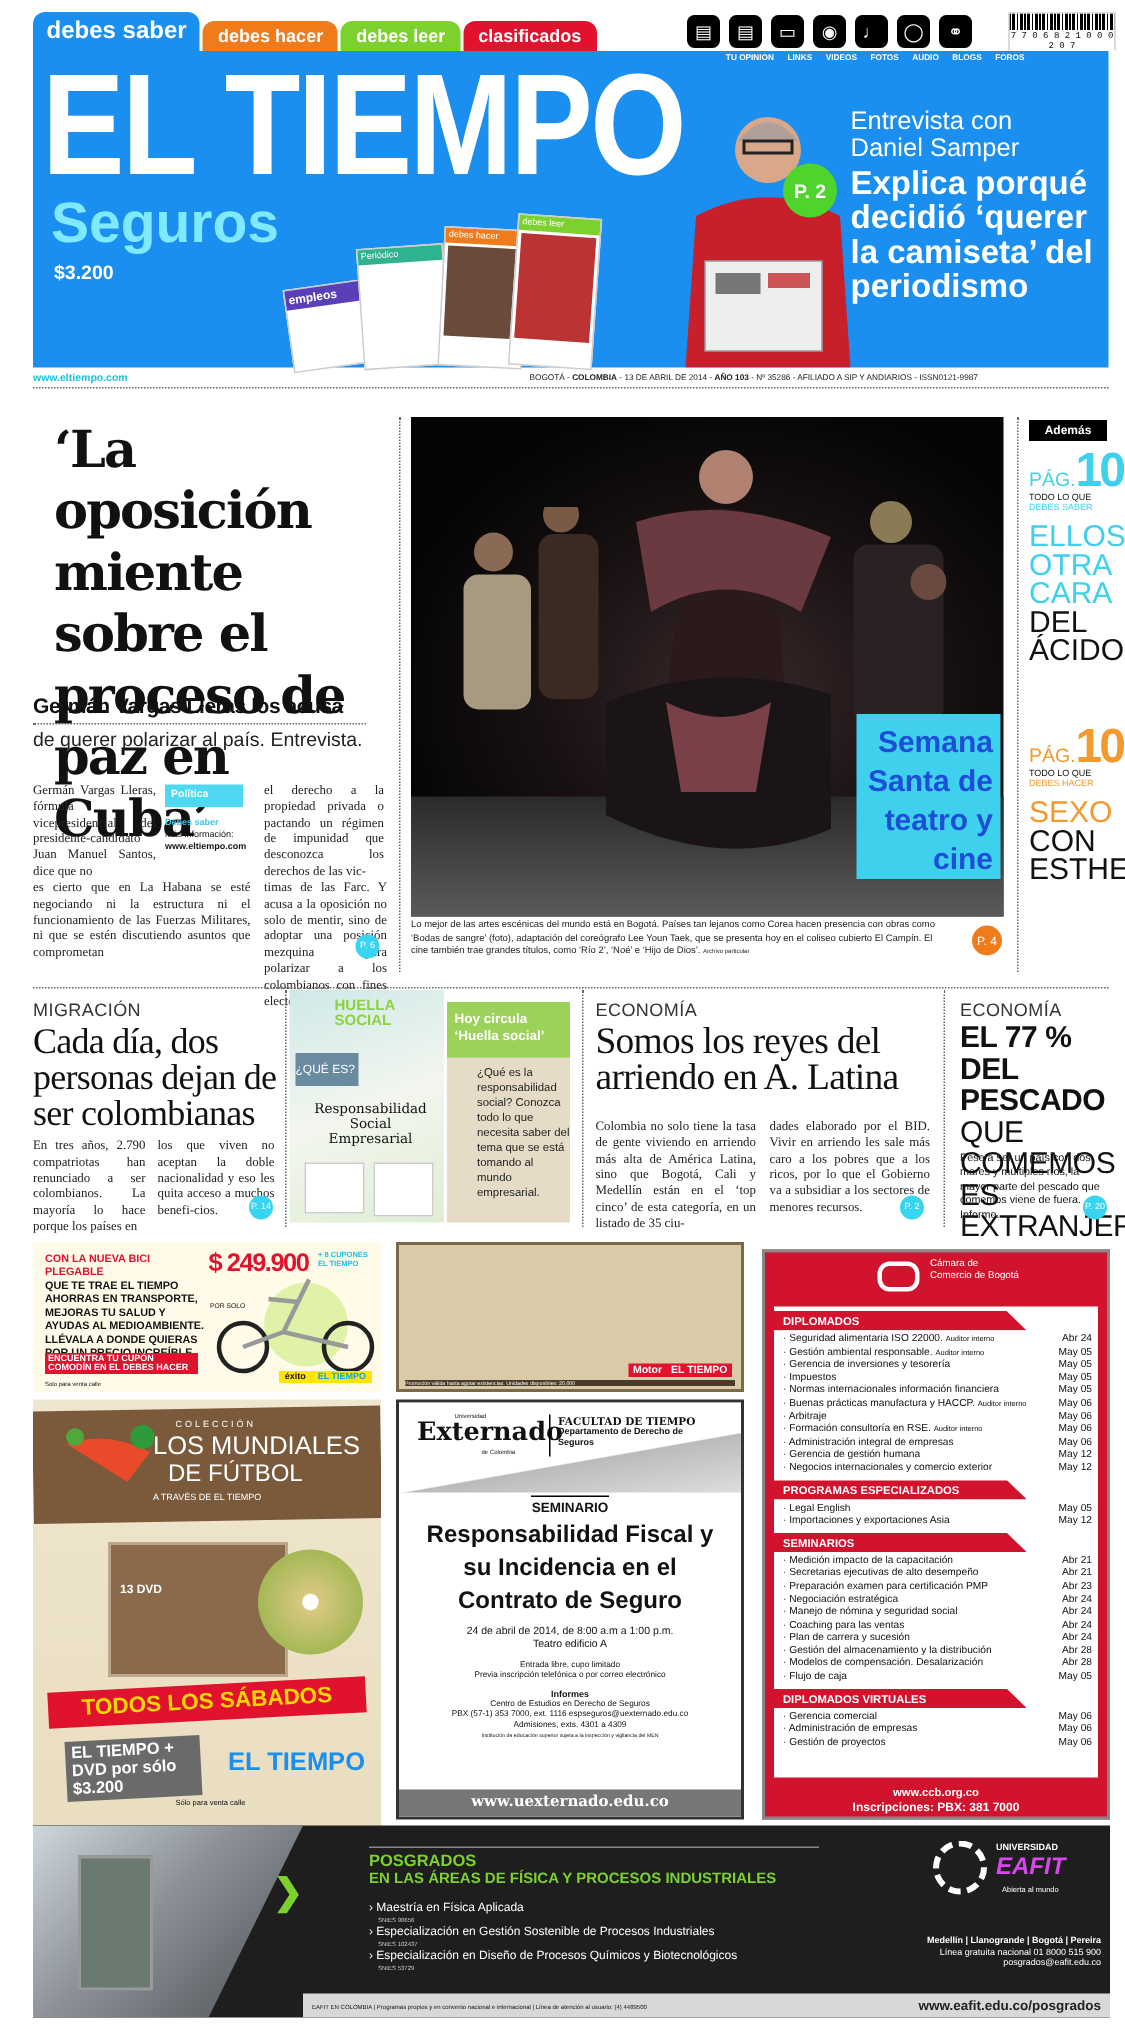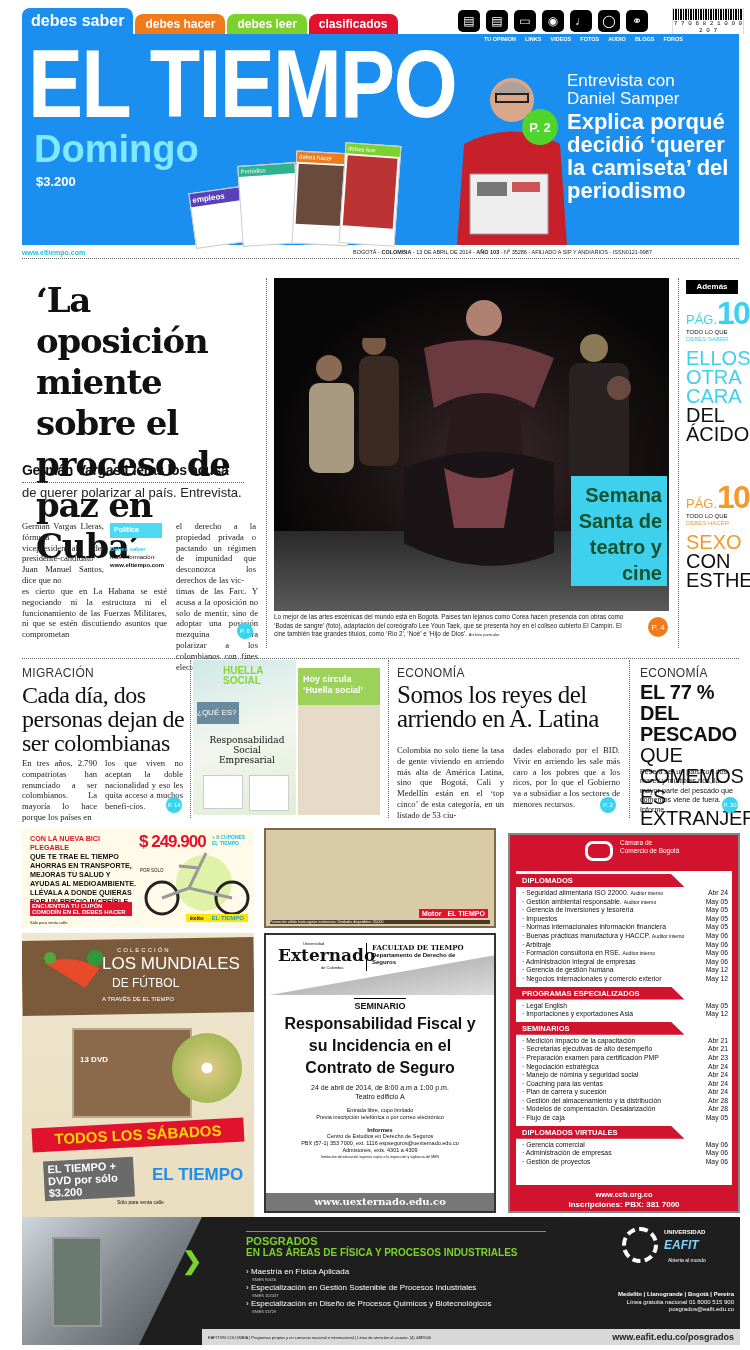--- a/index.html
+++ b/index.html
@@ -34,21 +34,21 @@
 .lead-sub1{left:22px;top:462px;font-size:14px;font-weight:bold;letter-spacing:-.3px}
 .lead-sub2{left:22px;top:485px;font-size:13px;color:#222}
 .body-serif{font-family:"Liberation Serif",serif;font-size:8.6px;line-height:10.8px;text-align:justify;color:#222}
 .pol{left:110px;top:523px;width:52px;height:15px;background:#4fd8f2;color:#fff;font-size:7px;font-weight:bold;padding:3px 4px}
 .polinfo{left:110px;top:545px;font-size:6px;line-height:8px}
 .circbadge{width:16px;height:16px;border-radius:50%;background:#38d4f0;color:#fff;font-size:6px;display:flex;align-items:center;justify-content:center}
 
 .photo{left:274px;top:278px;width:395px;height:333px;background:radial-gradient(ellipse at 55% 55%,#3a2a2c 0%,#1a1213 40%,#050505 75%)}
 .floor{position:absolute;left:0;right:0;bottom:0;height:80px;background:linear-gradient(#2a2a2a,#5a5a5a)}
 .dancer{position:absolute;left:130px;top:10px;width:150px;height:320px}
-.semana{position:absolute;right:2px;top:198px;width:96px;height:110px;background:#3ed0ec;color:#14532d;font-weight:bold;font-size:20px;line-height:26px;text-align:right;padding:6px 5px}
+.semana{position:absolute;right:2px;top:198px;width:96px;height:110px;background:#3ed0ec;color:#1d4ed8;font-weight:bold;font-size:20px;line-height:26px;text-align:right;padding:6px 5px}
 .caption{left:274px;top:613px;width:355px;font-size:6.3px;line-height:8.7px;color:#222}
 .p4{left:648px;top:617px;width:20px;height:20px;border-radius:50%;background:#f07b1b;color:#fff;font-size:8px;display:flex;align-items:center;justify-content:center}
 
 .ademas{left:686px;top:280px;width:52px;height:14px;background:#000;color:#fff;font-size:8px;font-weight:bold;text-align:center;line-height:14px}
 .pag{font-size:13px;line-height:18px}
 .pag b{font-size:32px;font-weight:bold;letter-spacing:-2px}
 .todo{font-size:6px;line-height:7px}
 .side-h{font-size:20px;line-height:19px}
 
 .sec-label{font-size:12px;color:#333;letter-spacing:.3px}
@@ -100,21 +100,21 @@
   <div class="iconlabels">
     <span>TU OPINION</span>
     <span>LINKS</span>
     <span>VIDEOS</span>
     <span>FOTOS</span>
     <span>AUDIO</span>
     <span>BLOGS</span>
     <span>FOROS</span>
   </div>
   <div class="logo">EL TIEMPO</div>
-  <div class="domingo">Domingo</div>
+  <div class="domingo">Seguros</div>
   <div class="price">$3.200</div>
   <div class="mags">
     <div class="mag" style="left:0;top:45px;width:60px;height:56px;transform:rotate(-8deg)">
         <div style="background:#5a3fb8;color:#fff;font-size:8px;font-weight:bold;padding:2px">empleos</div>
       </div>
     <div class="mag" style="left:48px;top:20px;width:58px;height:81px;transform:rotate(-4deg)">
         <div style="background:#2fb28f;color:#fff;font-size:6px;padding:2px">Periódico</div>
       </div>
     <div class="mag" style="left:102px;top:8px;width:56px;height:93px;transform:rotate(3deg)">
         <div style="background:#f07b1b;color:#fff;font-size:6px;padding:2px">debes hacer</div>
@@ -216,26 +216,27 @@
 
 <div class="abs huella">
   <div style="position:absolute;left:30px;top:6px;font-size:10px;font-weight:bold;color:#8ad33a;line-height:10px;width:40px">HUELLA SOCIAL</div>
   <div style="position:absolute;left:4px;top:42px;width:42px;height:22px;background:#6a8aa0;color:#fff;font-size:8px;text-align:left;line-height:22px">¿QUÉ ES?</div>
   <div style="position:absolute;left:14px;top:75px;width:80px;font-family:'DejaVu Serif',serif;font-size:9px;line-height:10px;text-align:center">Responsabilidad Social Empresarial</div>
   <div style="position:absolute;left:10px;bottom:6px;width:40px;height:34px;background:#fff;border:1px solid #ccc"></div>
   <div style="position:absolute;left:56px;bottom:4px;width:40px;height:36px;background:#fff;border:1px solid #ccc"></div>
 </div>
 <div class="abs hoycirc">
   <div class="hd">Hoy circula ‘Huella social’</div>
+  <div class="bd">¿Qué es la responsabilidad social? Conozca todo lo que necesita saber del tema que se está tomando al mundo empresarial.</div>
 </div>
 <div class="abs dotted-v" style="left:388px;top:660px;height:158px"></div>
 
 <div class="abs sec-label" style="left:397px;top:666px">ECONOMÍA</div>
 <div class="abs serif-h" style="left:397px;top:683px;width:225px;font-size:25px">Somos los reyes del arriendo en A. Latina</div>
-<div class="abs body-serif" style="left:397px;top:745px;width:107px">Colombia no solo tiene la tasa de gente viviendo en arriendo más alta de América Latina, sino que Bogotá, Cali y Medellín están en el ‘top cinco’ de esta categoría, en un listado de 53 ciu-</div>
+<div class="abs body-serif" style="left:397px;top:745px;width:107px">Colombia no solo tiene la tasa de gente viviendo en arriendo más alta de América Latina, sino que Bogotá, Cali y Medellín están en el ‘top cinco’ de esta categoría, en un listado de 35 ciu-</div>
 <div class="abs body-serif" style="left:513px;top:745px;width:107px">dades elaborado por el BID. Vivir en arriendo les sale más caro a los pobres que a los ricos, por lo que el Gobierno va a subsidiar a los sectores de menores recursos.</div>
 <div class="abs circbadge" style="left:600px;top:797px">P. 2</div>
 <div class="abs dotted-v" style="left:629px;top:660px;height:158px"></div>
 
 <div class="abs sec-label" style="left:640px;top:666px">ECONOMÍA</div>
 <div class="abs eco-h" style="left:640px;top:682px;width:100px"><span style="font-weight:bold">EL 77 % DEL PESCADO</span><span> QUE COMEMOS ES EXTRANJERO</span></div>
 <div class="abs" style="left:640px;top:767px;width:98px;font-size:7.2px;line-height:9.4px">Pese a ser un país con dos mares y múltiples ríos, la mayor parte del pescado que comemos viene de fuera. Informe.</div>
 <div class="abs circbadge" style="left:722px;top:797px">P. 20</div>
 
 <div class="ad bici">
@@ -265,21 +266,21 @@
   <div style="position:absolute;right:6px;bottom:8px;display:flex">
     <span style="background:#e0122e;color:#fff;font-size:7px;font-weight:bold;padding:1px 3px">Motor</span>
     <span style="background:#e0122e;color:#fff;font-size:7px;font-weight:bold;padding:1px 3px">EL TIEMPO</span>
   </div>
 </div>
 
 <div class="ad mundial">
   <div style="position:absolute;left:0;top:6px;width:232px;height:75px;background:#7a5a3a;transform:rotate(-1deg)"></div>
   <div style="position:absolute;left:95px;top:14px;color:#fff;font-size:6px;letter-spacing:2px">COLECCIÓN</div>
   <div style="position:absolute;left:80px;top:22px;color:#fff;font-size:17px;line-height:17px">LOS MUNDIALES</div>
-  <div style="position:absolute;left:90px;top:40px;color:#fff;font-size:12px;line-height:20px">DE FÚTBOL</div>
+  <div style="position:absolute;left:90px;top:40px;color:#fff;font-size:16px;line-height:20px">DE FÚTBOL</div>
   <div style="position:absolute;left:80px;top:63px;color:#fff;font-size:6px">A TRAVÉS DE EL TIEMPO</div>
   <svg style="position:absolute;left:18px;top:10px" width="70" height="50" viewBox="0 0 70 50">
     <path d="M5 20 Q30 10 60 25 L45 45 Z" fill="#e84a2a"></path>
       <circle cx="10" cy="15" r="6" fill="#4fa83a"></circle>
       <circle cx="55" cy="15" r="8" fill="#2f9a3a"></circle>
   </svg>
   <div style="position:absolute;left:50px;top:95px;width:120px;height:90px;background:#8a6a4a;border:2px solid #bba88a"></div>
   <div style="position:absolute;left:58px;top:122px;color:#fff;font-size:8px;font-weight:bold">13 DVD</div>
   <div style="position:absolute;left:150px;top:100px;width:70px;height:70px;border-radius:50%;background:radial-gradient(#fff 10%,#d8c880 12%,#8ab040)"></div>
   <div style="position:absolute;left:10px;top:190px;width:212px;height:24px;background:#e0122e;transform:rotate(-3deg);color:#f8d800;font-size:15px;font-weight:bold;text-align:center;line-height:24px">TODOS LOS SÁBADOS</div>
@@ -447,21 +448,21 @@
   <div style="position:absolute;left:224px;top:50px;width:300px">
     <div style="font-size:8px;color:#fff;line-height:9px">› <span>Maestría en Física Aplicada</span></div>
     <div style="font-size:4px;color:#ccc;padding-left:6px;line-height:7px">SNIES 90656</div>
     <div style="font-size:8px;color:#fff;line-height:9px">› <span>Especialización en Gestión Sostenible de Procesos Industriales</span></div>
     <div style="font-size:4px;color:#ccc;padding-left:6px;line-height:7px">SNIES 102437</div>
     <div style="font-size:8px;color:#fff;line-height:9px">› <span>Especialización en Diseño de Procesos Químicos y Biotecnológicos</span></div>
     <div style="font-size:4px;color:#ccc;padding-left:6px;line-height:7px">SNIES 53729</div>
   </div>
   <div style="position:absolute;left:600px;top:10px;width:36px;height:36px;border-radius:50%;border:4px dashed #fff"></div>
   <div style="position:absolute;left:642px;top:12px;color:#fff;font-size:6px;font-weight:bold">UNIVERSIDAD</div>
-  <div style="position:absolute;left:642px;top:18px;color:#7dd3fc;font-size:12px;font-weight:bold;font-style:italic;line-height:20px">EAFIT</div>
+  <div style="position:absolute;left:642px;top:18px;color:#d946ef;font-size:16px;font-weight:bold;font-style:italic;line-height:20px">EAFIT</div>
   <div style="position:absolute;left:646px;top:40px;color:#fff;font-size:5px">Abierta al mundo</div>
   <div style="position:absolute;right:6px;top:74px;color:#fff;font-size:6px;text-align:right;line-height:7.5px">
     <div style="font-weight:bold">Medellín | Llanogrande | Bogotá | Pereira</div>
     <div>Línea gratuita nacional 01 8000 515 900</div>
     <div>posgrados@eafit.edu.co</div>
   </div>
   <div style="position:absolute;left:180px;right:0;bottom:0;height:16px;background:#d8d8d8;display:flex;justify-content:space-between;align-items:center;padding:0 6px">
     <span style="font-size:4px">EAFIT EN COLOMBIA | Programas propios y en convenio nacional e internacional | Línea de atención al usuario: (4) 4489500</span>
     <span style="font-size:9px;font-weight:bold;color:#222">www.eafit.edu.co/posgrados</span>
   </div>

